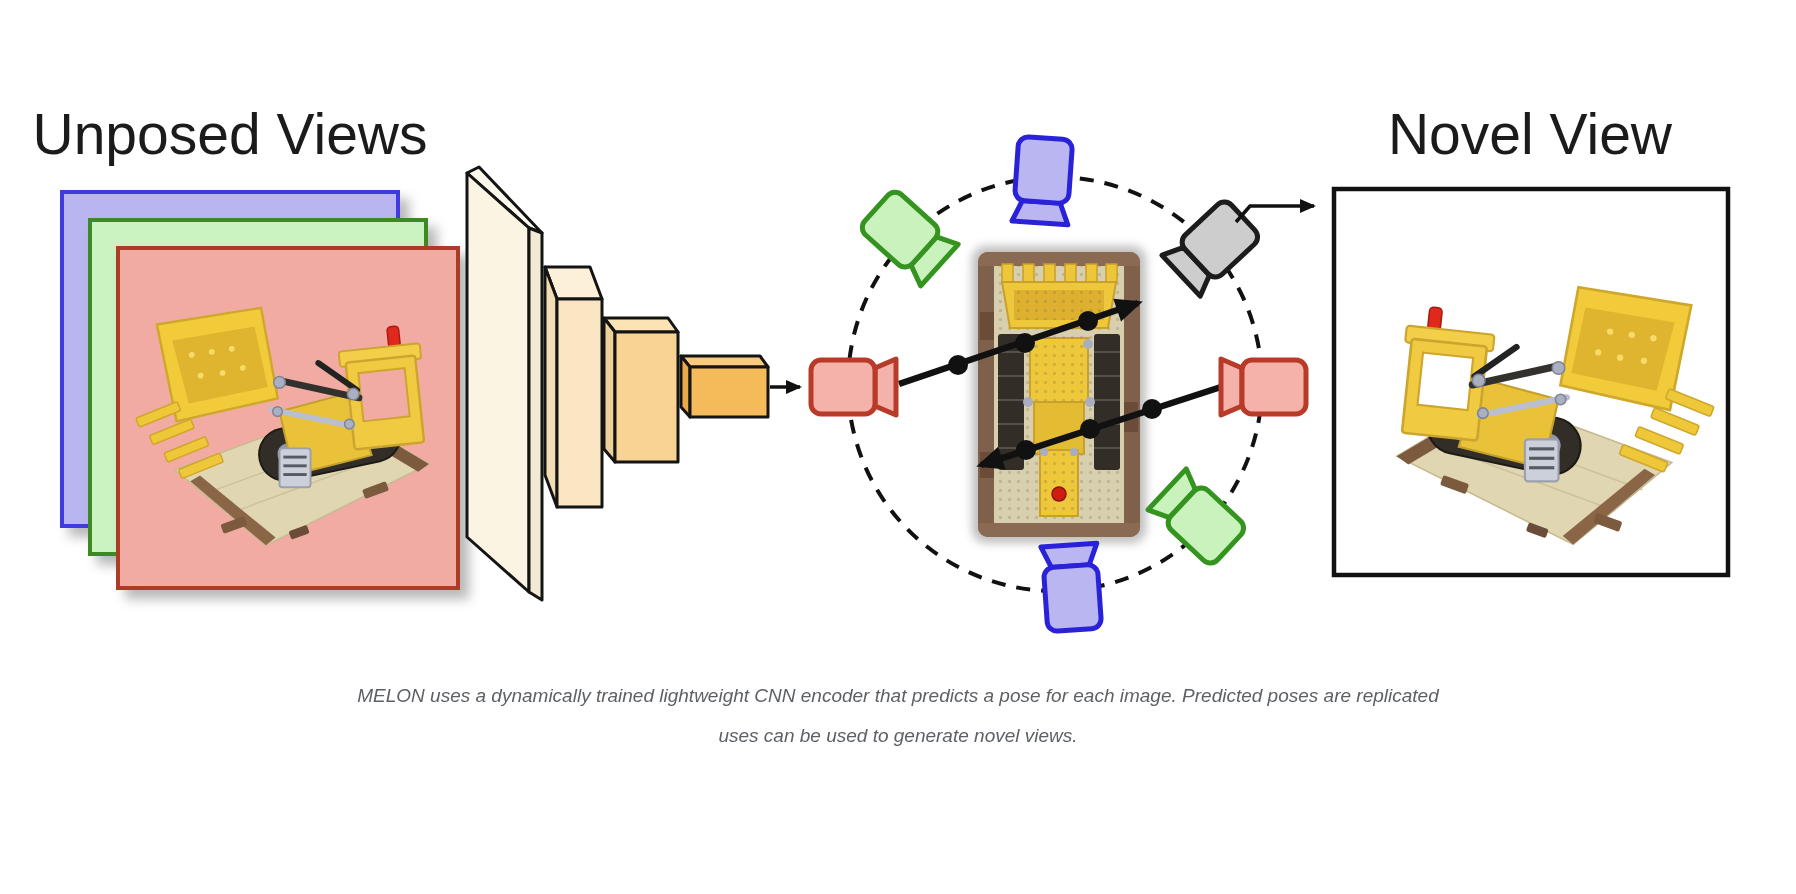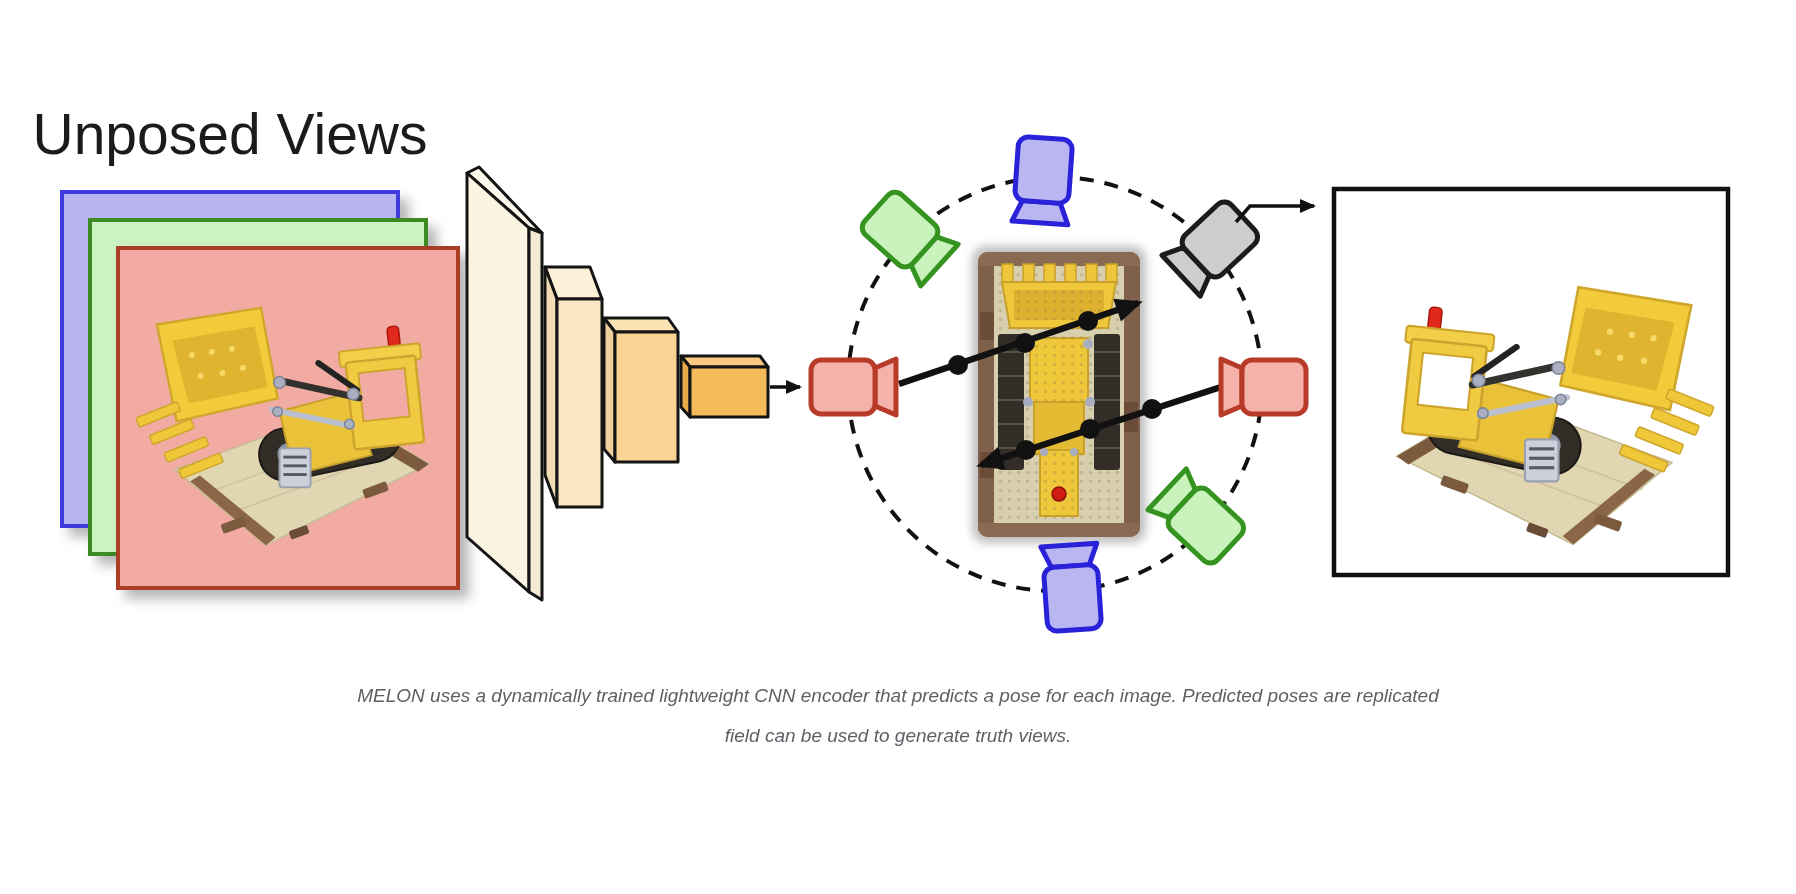--- a/index.html
+++ b/index.html
@@ -226,18 +226,19 @@
   <use href="#cam-shape" transform="translate(1200,520) rotate(-137)" style="--cf:#c9f2bd;--cs:#35941f"></use>
   <use href="#cam-shape" transform="translate(1072,590) rotate(-94)" style="--cf:#b9b6f2;--cs:#2a22d9"></use>
 
   <path d="M1236,222 L1250,206 L1314,206" fill="none" stroke="#111" stroke-width="3.5" marker-end="url(#ah-s)"></path>
 
   <rect x="1334" y="189" width="394" height="386" fill="#ffffff" stroke="#111" stroke-width="4.5"></rect>
   <use href="#bulldozer" transform="translate(1716,242) scale(-1.05,1.05)" style="--win:#ffffff"></use>
 </svg>
 
   <div id="unposed-title" class="panel-title">Unposed Views</div>
+  <div id="novel-title" class="panel-title">Novel View</div>
 
   <div id="caption">
     <div class="cap-line">MELON uses a dynamically trained lightweight CNN encoder that predicts a pose for each image. Predicted poses are replicated</div>
-    <div class="cap-line">field can be used to generate truth views.</div>
+    <div class="cap-line">uses can be used to generate novel views.</div>
   </div>
 </div>
 
 </body></html>

